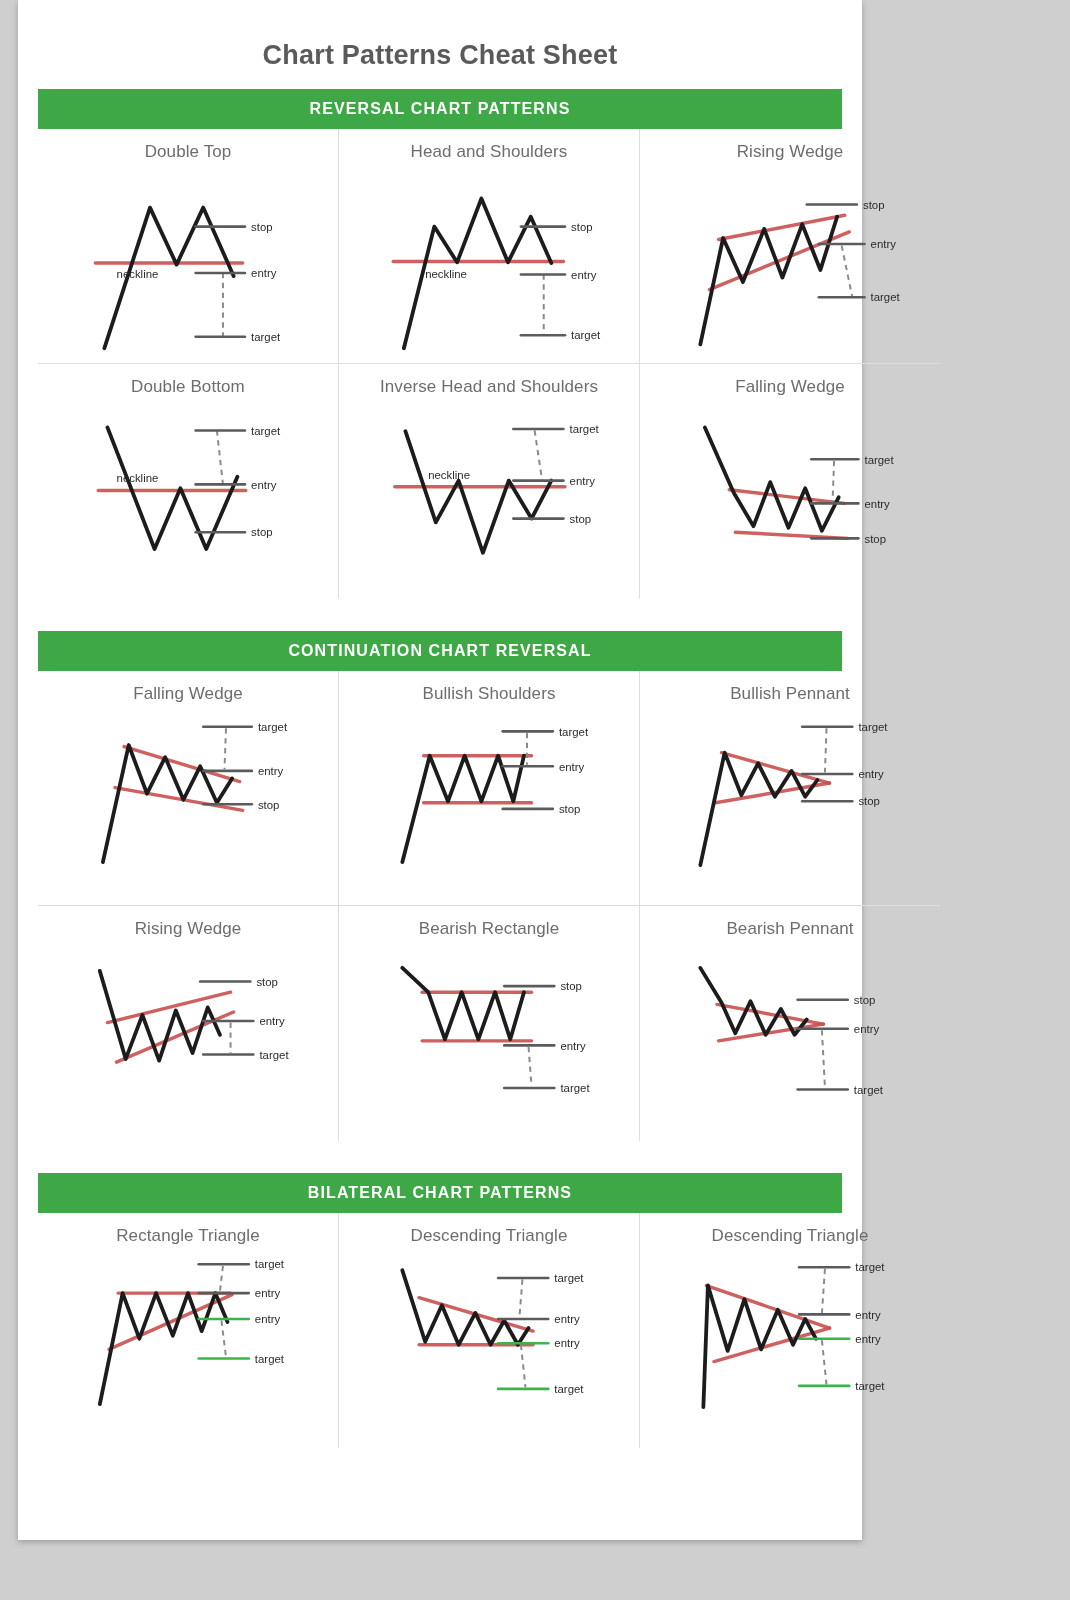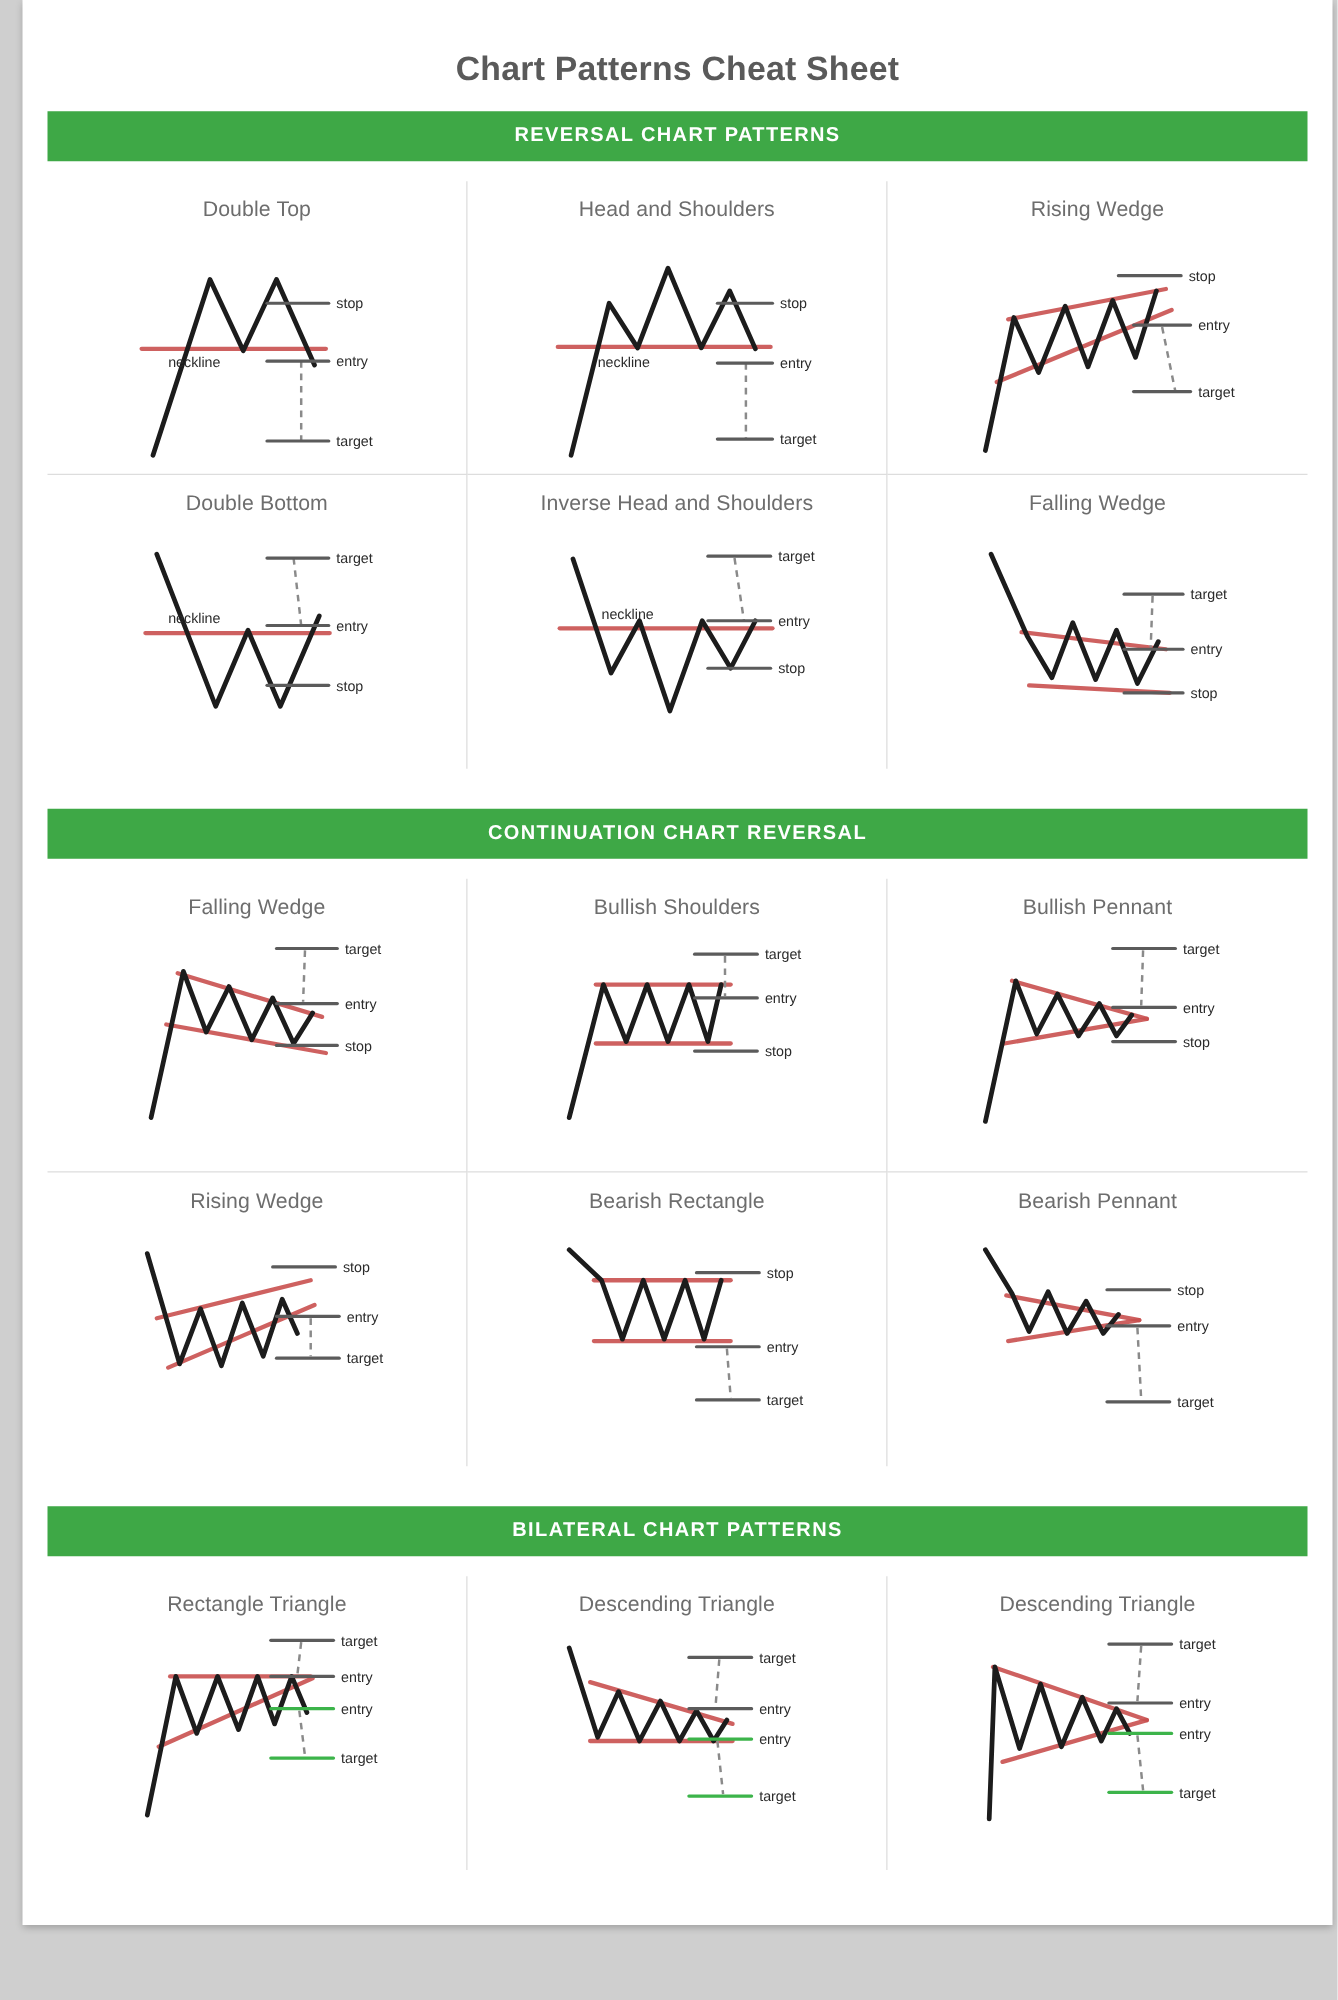--- a/index.html
+++ b/index.html
@@ -5,21 +5,21 @@
   html,body{margin:0;padding:0;}
   body{
     width:1070px;height:1600px;
     background:#cfcfcf;
     font-family:"Liberation Sans", sans-serif;
     overflow:hidden;
   }
   #sheet{
     position:absolute;
     left:18px; top:0px;
-    width:1048px; height:1540px;
+    width:844px; height:1540px;
     background:#ffffff;
     box-shadow:0 2px 6px rgba(0,0,0,.25);
   }
   #page-title{
     text-align:center;
     font-size:27px;
     font-weight:bold;
     color:#5a5a5a;
     letter-spacing:.2px;
     padding-top:40px;
@@ -33,21 +33,20 @@
     font-size:16px;
     font-weight:bold;
     letter-spacing:1.1px;
     padding:11px 0 11px 0;
     margin-top:10px;
   }
   .grid{
     display:grid;
     grid-template-columns:1fr 1fr 1fr;
     background:#ffffff;
-    margin-top:16px;
   }
   .cell{
     position:relative;
     border-right:1px solid #dddddd;
     border-bottom:1px solid #dddddd;
     height:235px;
     box-sizing:border-box;
   }
   .cell.nor{ border-right:none; }
   .cell.nob{ border-bottom:none; }

